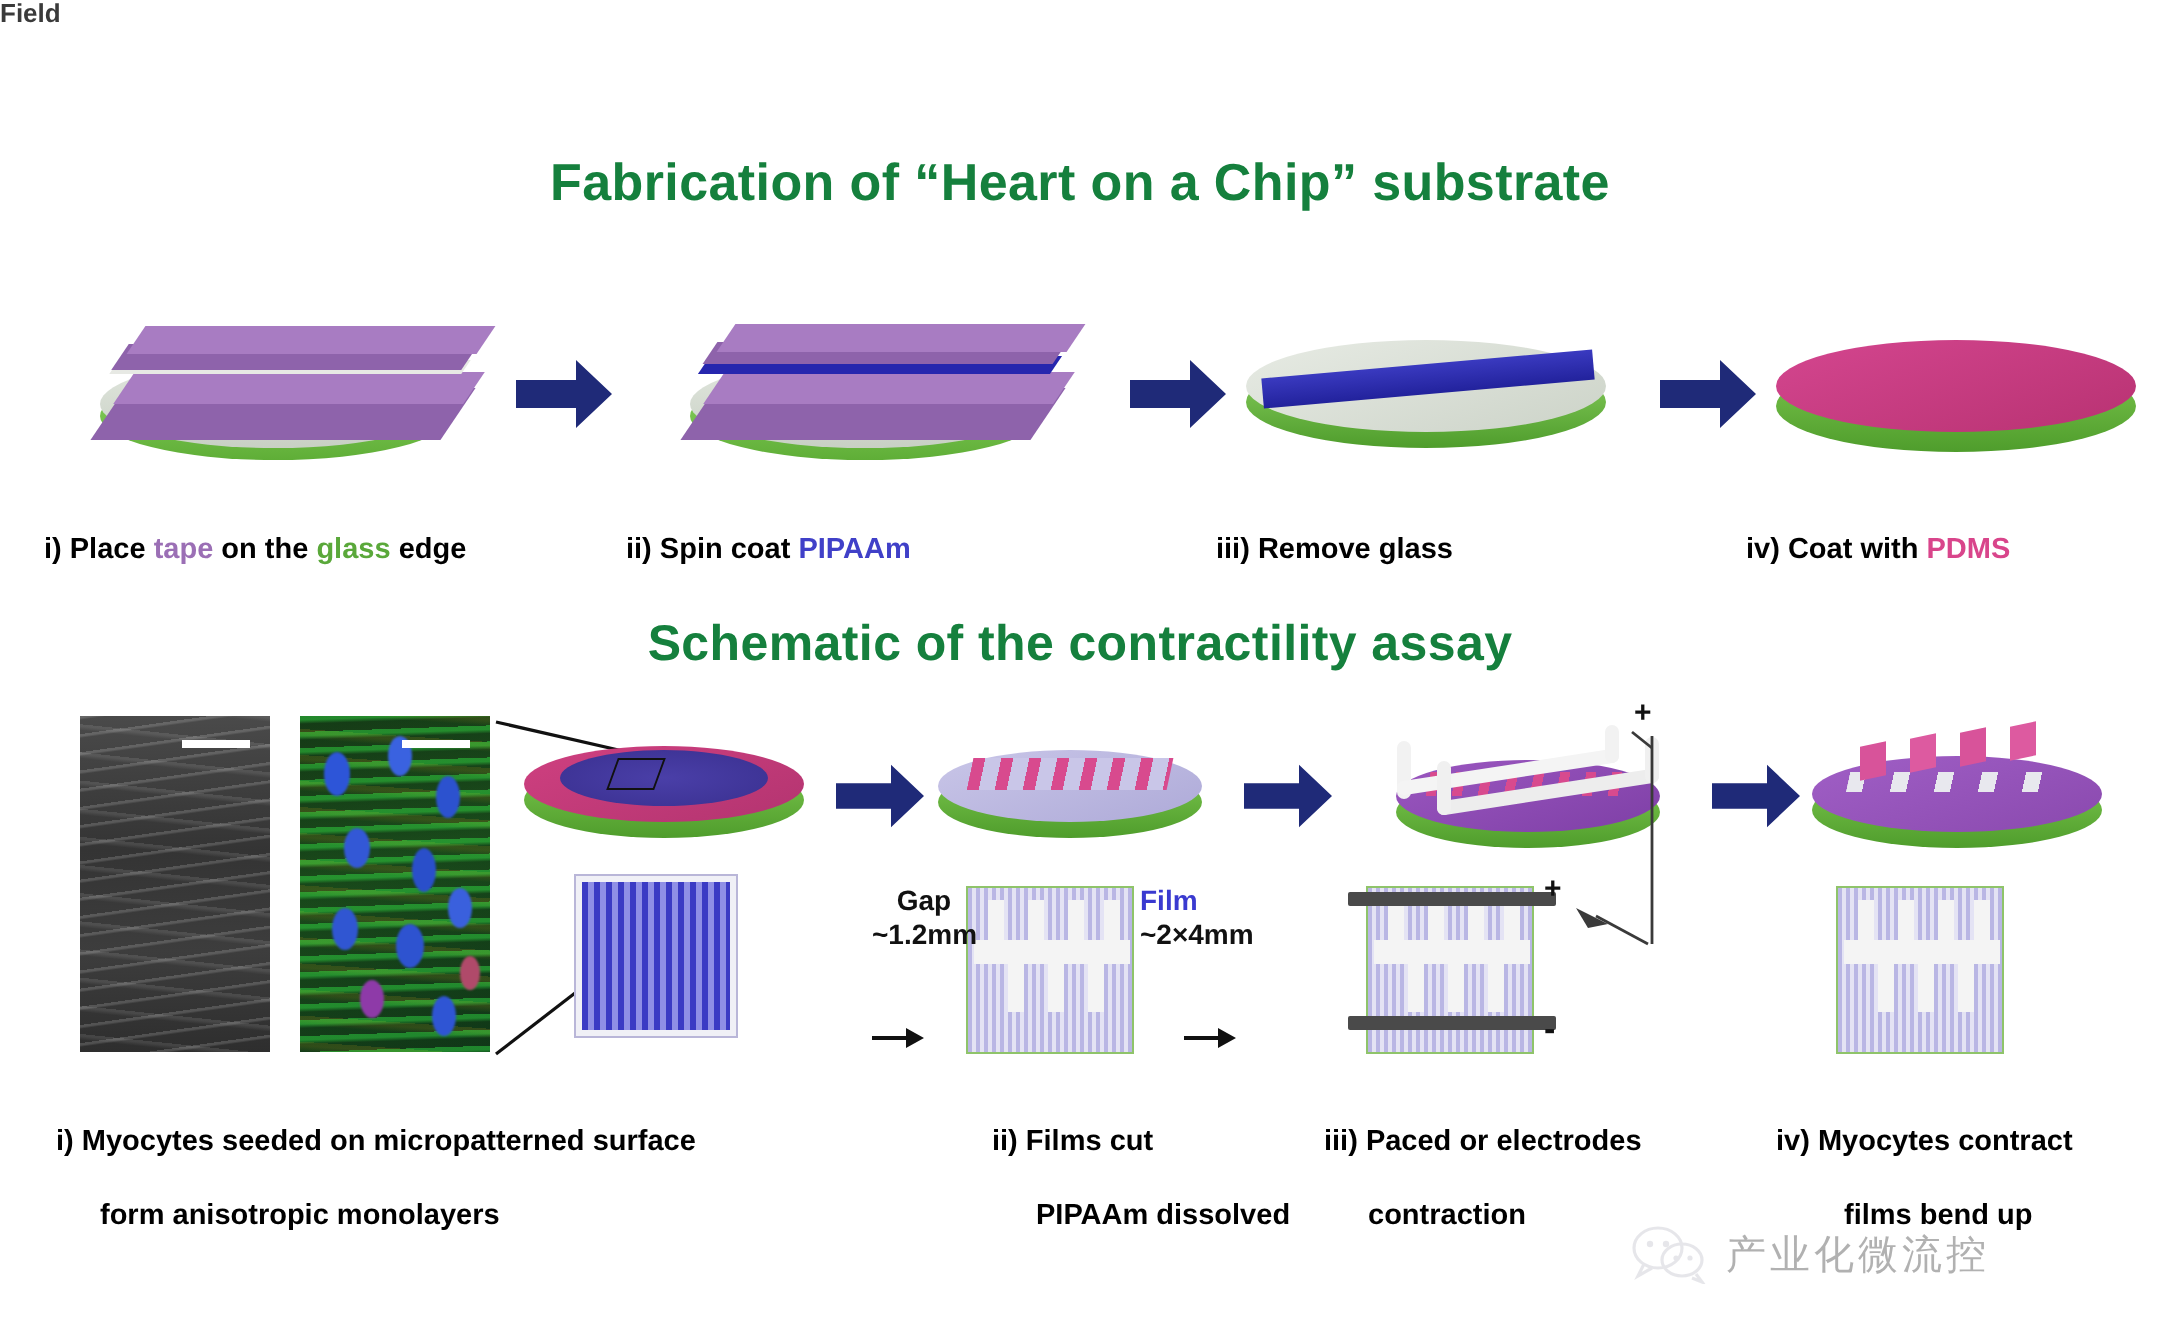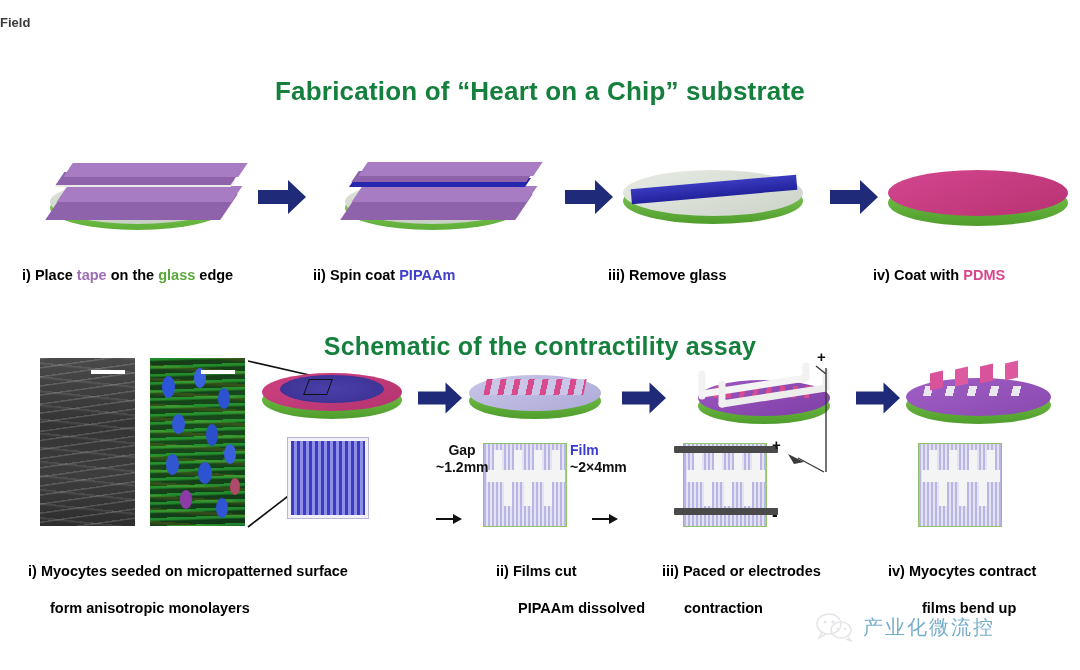--- a/index.html
+++ b/index.html
@@ -10,21 +10,21 @@
   }
   .stage{position:absolute;left:0;top:0;width:1080px;height:670px;}
   .abs{position:absolute;}
 
   
   .section-title{
     position:absolute;width:100%;text-align:center;
     color:#15803d;font-weight:bold;letter-spacing:.2px;
   }
   #title-fab{top:76px;font-size:26px;}
-  #title-assay{top:308px;font-size:25px;margin-top:24px;}
+  #title-assay{top:308px;font-size:25px;}
 
   
   .caption{
     position:absolute;color:#000;font-weight:bold;font-size:14.5px;
     line-height:1.28;white-space:pre-line;
   }
   .cap-tape{color:#9b6fb5;}
   .cap-glass{color:#5aa83a;}
   .cap-pipaam{color:#4040c8;}
   .cap-pdms{color:#d9458b;}
@@ -81,21 +81,21 @@
   .electrode-bar{position:absolute;background:#4a4a4a;border-radius:1px;}
 
   .anno{position:absolute;font-size:14px;font-weight:bold;color:#111;line-height:1.2;}
   .anno-film{color:#3a3ad0;}
   .anno-light{font-weight:bold;color:#3a3a3a;font-size:13px;line-height:1.15;}
 
   .small-arrow{position:absolute;}
 
   
   .watermark{position:absolute;display:flex;align-items:center;gap:8px;opacity:.55;}
-  .wm-text{font-size:20px;color:#0369a1;letter-spacing:2px;font-family:"DejaVu Sans",sans-serif;}
+  .wm-text{font-size:20px;color:#737373;letter-spacing:2px;font-family:"DejaVu Sans",sans-serif;}
 </style>
 </head>
 <body>
 
 <div class="stage">
 
   <div class="section-title" id="title-fab">Fabrication of “Heart on a Chip” substrate</div>
 
   <div class="disk-wrap" style="left:30px;top:150px;width:215px;height:85px;">
 
@@ -302,21 +302,21 @@
 
   <div class="anno" style="left:817px;top:348px;font-size:15px;">+</div>
 
   <svg class="abs" style="left:780px;top:360px;" width="120" height="150">
     <path d="M46 8 L46 112" stroke="#3a3a3a" stroke-width="1.4" fill="none"></path>
     <path d="M46 14 L36 6" stroke="#3a3a3a" stroke-width="1.4" fill="none"></path>
     <path d="M44 112 L18 98" stroke="#3a3a3a" stroke-width="1.4" fill="none"></path>
     <path d="M8 94 L24 102 L14 104 Z" fill="#3a3a3a"></path>
   </svg>
 
-  <div class="anno-light" style="left:822px;top:462px;margin-top:16px;">
+  <div class="anno-light" style="left:822px;top:462px;">
     <div>Field</div>
   </div>
 
   <div class="panel stripes-pale" style="left:683px;top:443px;width:84px;height:84px;border:1px solid #8fc46a;">
     <div class="cutwhite" style="left:3px;top:26px;width:78px;height:12px;"></div>
     <div class="cutwhite" style="left:10px;top:6px;width:8px;height:26px;"></div>
     <div class="cutwhite" style="left:30px;top:6px;width:8px;height:26px;"></div>
     <div class="cutwhite" style="left:50px;top:6px;width:8px;height:26px;"></div>
     <div class="cutwhite" style="left:68px;top:6px;width:8px;height:26px;"></div>
     <div class="cutwhite" style="left:20px;top:36px;width:8px;height:26px;"></div>

